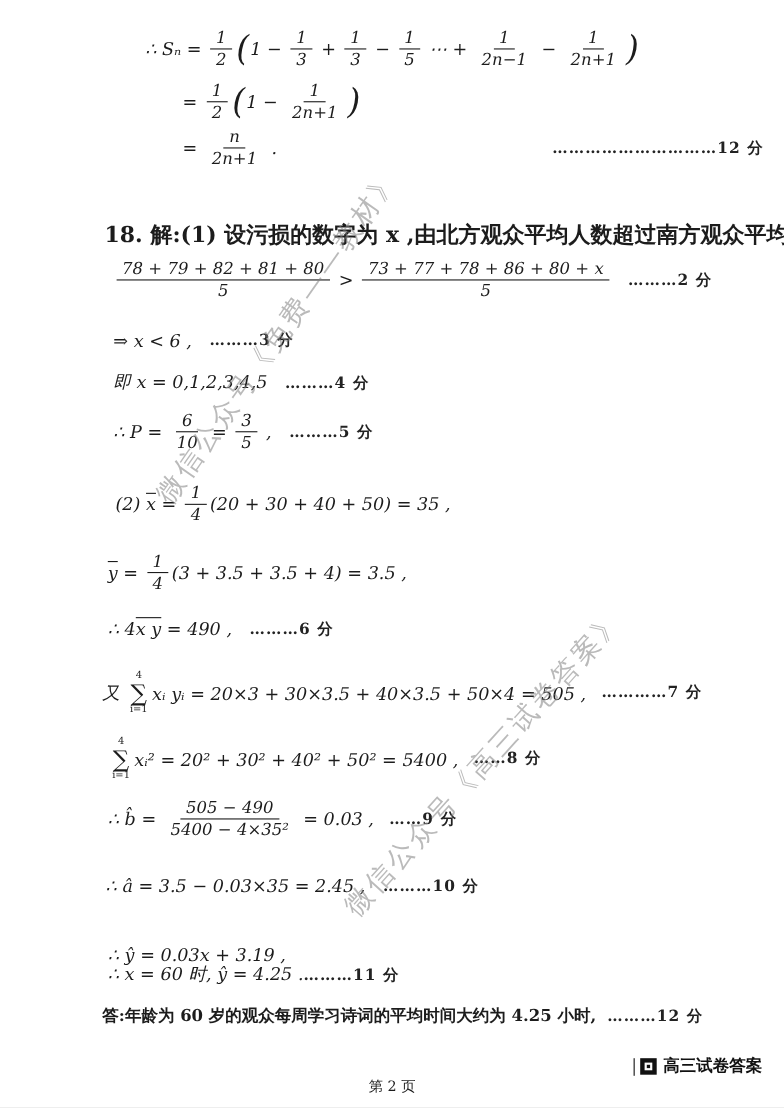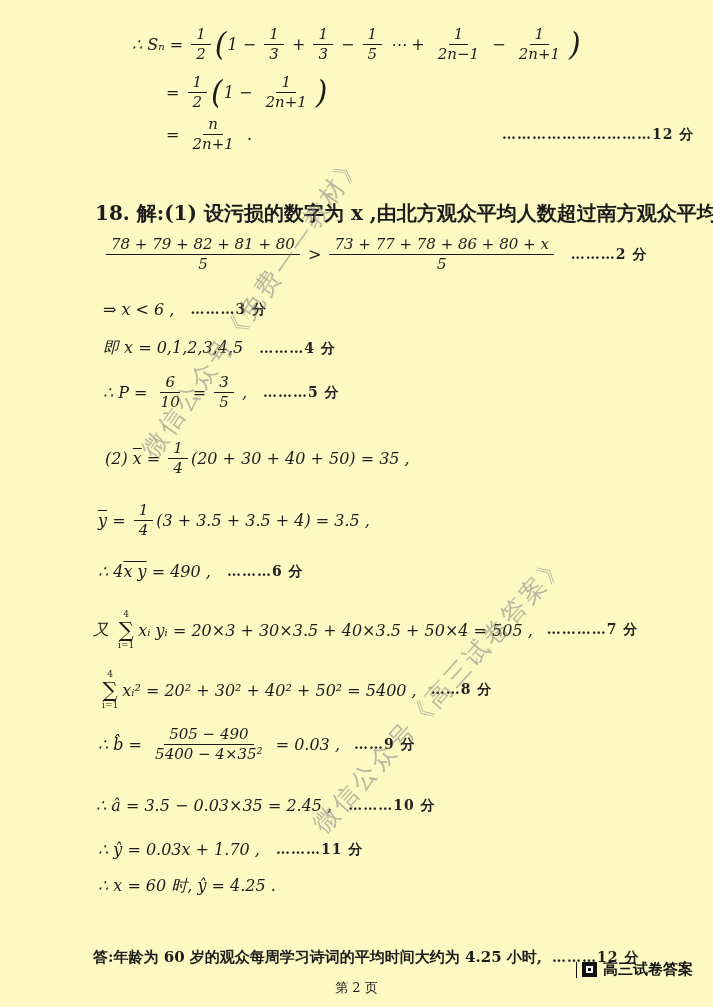--- a/index.html
+++ b/index.html
@@ -1,20 +1,20 @@
 <!DOCTYPE html>
 <html><head>
 <meta charset="utf-8">
 <style>
   html,body{margin:0;padding:0;background:#d9d9d9;}
   .page{
     position:relative;
     width:713px;height:1007px;
     margin:0 auto;
-    background:#fef9c3;
+    background:#ffffff;
     font-family:"DejaVu Serif", serif;
     color:#1c1c1c;
     overflow:hidden;
   }
   
   .mline{
     position:absolute;
     display:flex;
     align-items:center;
     font-size:16px;
@@ -116,23 +116,23 @@
   <div class="mline" style="left:103px;top:300px"><span class="tk-txt">⇒ x &lt; 6 ,</span><span class="tk-score" style="margin-left: 16px;">………3 分</span></div>
   <div class="mline" style="left:103px;top:338px"><span class="tk-txt">即 x = 0,1,2,3,4,5</span><span class="tk-score" style="margin-left: 16px;">………4 分</span></div>
   <div class="mline" style="left:103px;top:374px"><span class="tk-txt">∴ P = </span><span class="frac"><span class="num">6</span><span class="den">10</span></span><span class="tk-txt"> = </span><span class="frac"><span class="num">3</span><span class="den">5</span></span><span class="tk-txt"> ,</span><span class="tk-score" style="margin-left: 16px;">………5 分</span></div>
   <div class="mline" style="left:105px;top:440px"><span class="tk-txt">(2) </span><span class="tk-over">x</span><span class="tk-txt"> = </span><span class="frac"><span class="num">1</span><span class="den">4</span></span><span class="tk-txt">(20 + 30 + 40 + 50) = 35 ,</span></div>
   <div class="mline" style="left:98px;top:502px"><span class="tk-over">y</span><span class="tk-txt"> = </span><span class="frac"><span class="num">1</span><span class="den">4</span></span><span class="tk-txt">(3 + 3.5 + 3.5 + 4) = 3.5 ,</span></div>
   <div class="mline" style="left:98px;top:562px"><span class="tk-txt">∴ 4</span><span class="tk-over">x y</span><span class="tk-txt"> = 490 ,</span><span class="tk-score" style="margin-left: 16px;">………6 分</span></div>
   <div class="mline" style="left:93px;top:610px"><span class="tk-txt">又 </span><span class="sum"><span class="lim">4</span><span class="sigma">∑</span><span class="lim">i=1</span></span><span class="tk-txt">xᵢ yᵢ = 20×3 + 30×3.5 + 40×3.5 + 50×4 = 505 ,</span><span class="tk-score" style="margin-left: 14px;">…………7 分</span></div>
   <div class="mline" style="left:98px;top:670px"><span class="sum"><span class="lim">4</span><span class="sigma">∑</span><span class="lim">i=1</span></span><span class="tk-txt">xᵢ² = 20² + 30² + 40² + 50² = 5400 ,</span><span class="tk-score" style="margin-left: 14px;">……8 分</span></div>
   <div class="mline" style="left:98px;top:726px"><span class="tk-txt">∴ b̂ = </span><span class="frac"><span class="num">505 − 490</span><span class="den">5400 − 4×35²</span></span><span class="tk-txt"> = 0.03 ,</span><span class="tk-score" style="margin-left: 14px;">……9 分</span></div>
   <div class="mline" style="left:96px;top:796px"><span class="tk-txt">∴ â = 3.5 − 0.03×35 = 2.45 ,</span><span class="tk-score" style="margin-left: 16px;">………10 分</span></div>
-  <div class="mline" style="left:98px;top:840px"><span class="tk-txt">∴ ŷ = 0.03x + 1.70 ,</span><span class="tk-score" style="margin-left: 16px;">………11 分</span></div>
+  <div class="mline" style="left:98px;top:840px"><span class="tk-txt">∴ ŷ = 0.03x + 3.19 ,</span><span class="tk-score" style="margin-left: 16px; margin-top: 38px;">………11 分</span></div>
   <div class="mline" style="left:98px;top:876px"><span class="tk-txt">∴ x = 60 时, ŷ = 4.25 .</span></div>
-  <div class="mline para" style="left:93px;top:948px"><span class="tk-txt">答:年龄为 60 岁的观众每周学习诗词的平均时间大约为 4.25 小时,</span><span class="tk-score" style="margin-left: 10px;">………12 分</span></div>
+  <div class="mline para" style="left:93px;top:914px"><span class="tk-txt">答:年龄为 60 岁的观众每周学习诗词的平均时间大约为 4.25 小时,</span><span class="tk-score" style="margin-left: 10px;">………12 分</span></div>
 
   <div class="wm wm1">微信公众号《免费——教材》</div>
   <div class="wm wm2">微信公众号《高三试卷答案》</div>
 
   <div class="stamp">
     <span class="stamp-divider"></span>
     <span class="qr"></span>
     <span>高三试卷答案</span>
   </div>
 

